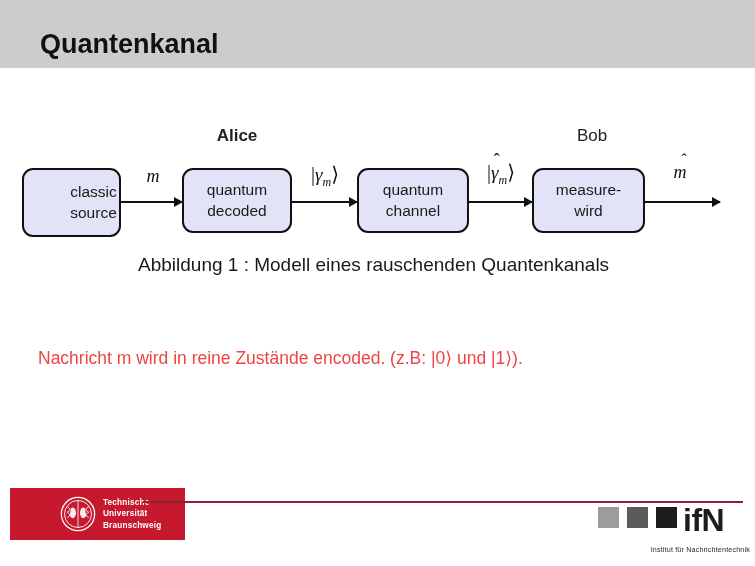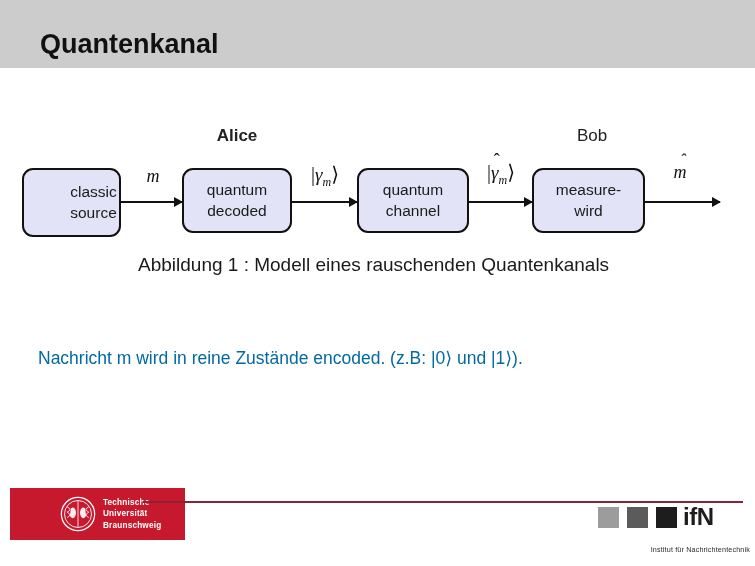--- a/index.html
+++ b/index.html
@@ -137,21 +137,21 @@
     white-space: nowrap;
   }
 
   
   #body-text {
     position: absolute;
     left: 38px; top: 345px;
     width: 640px;
     font-size: 17.5px;
     line-height: 1.55;
-    color: #0369a1;
+    color: #ef4444;
   }
   #body-text .line { white-space: nowrap; }
 
   
   #footer {
     position: absolute;
     left: 0; top: 488px;
     width: 755px; height: 78px;
   }
   #tu-logo-block {
@@ -202,21 +202,21 @@
     display: flex;
     align-items: flex-start;
   }
   .ifn-sq { width: 21px; height: 21px; margin-right: 8px; }
   #ifn-sq1 { background: #9c9c9c; }
   #ifn-sq2 { background: #5b5b5b; }
   #ifn-sq3 { background: #1d1d1d; }
   #ifn-word {
     font-family: "Liberation Sans", sans-serif;
     font-weight: bold;
-    font-size: 24px;
+    font-size: 32px;
     line-height: 0.86;
     color: #1d1d1d;
     letter-spacing: -0.5px;
     margin-left: -2px;
   }
   #ifn-sub {
     margin-top: 16px;
     text-align: right;
     font-size: 7.2px;
     color: #2a2a2a;

